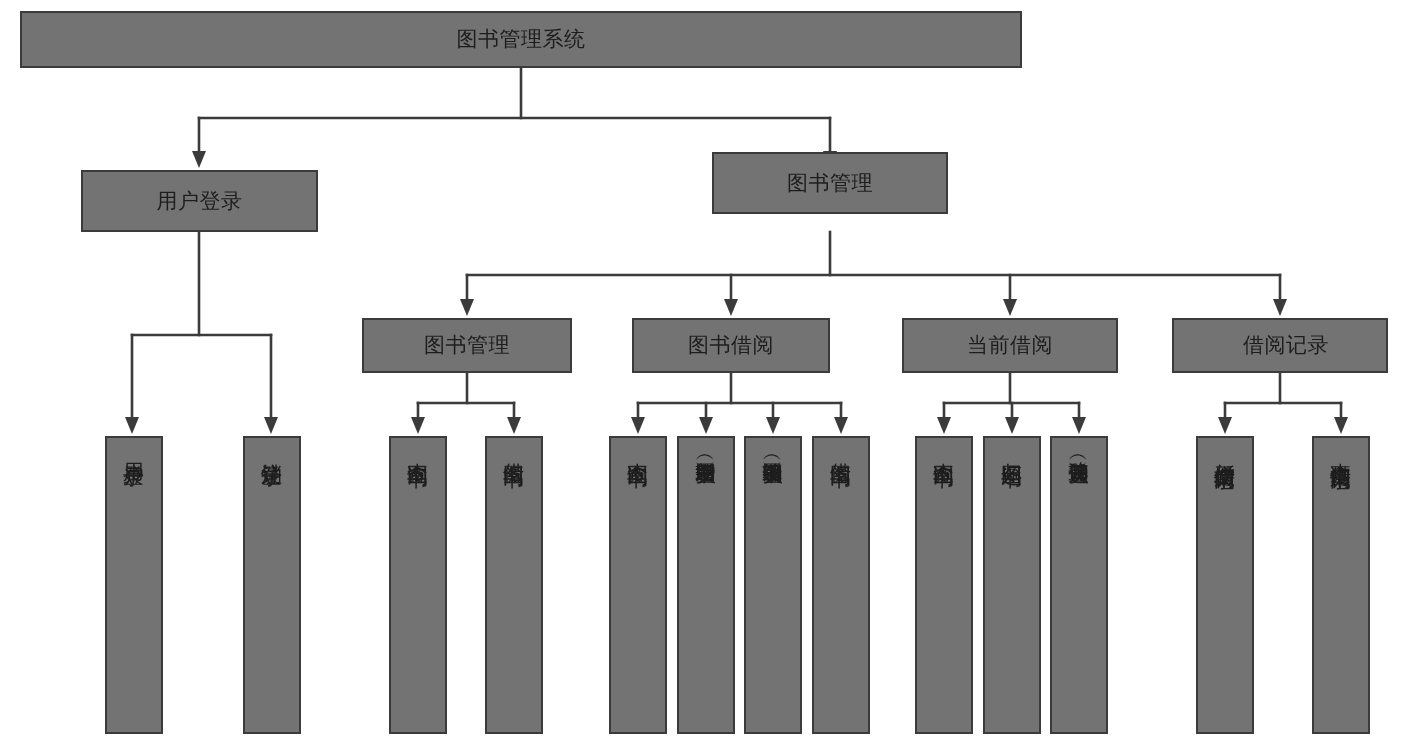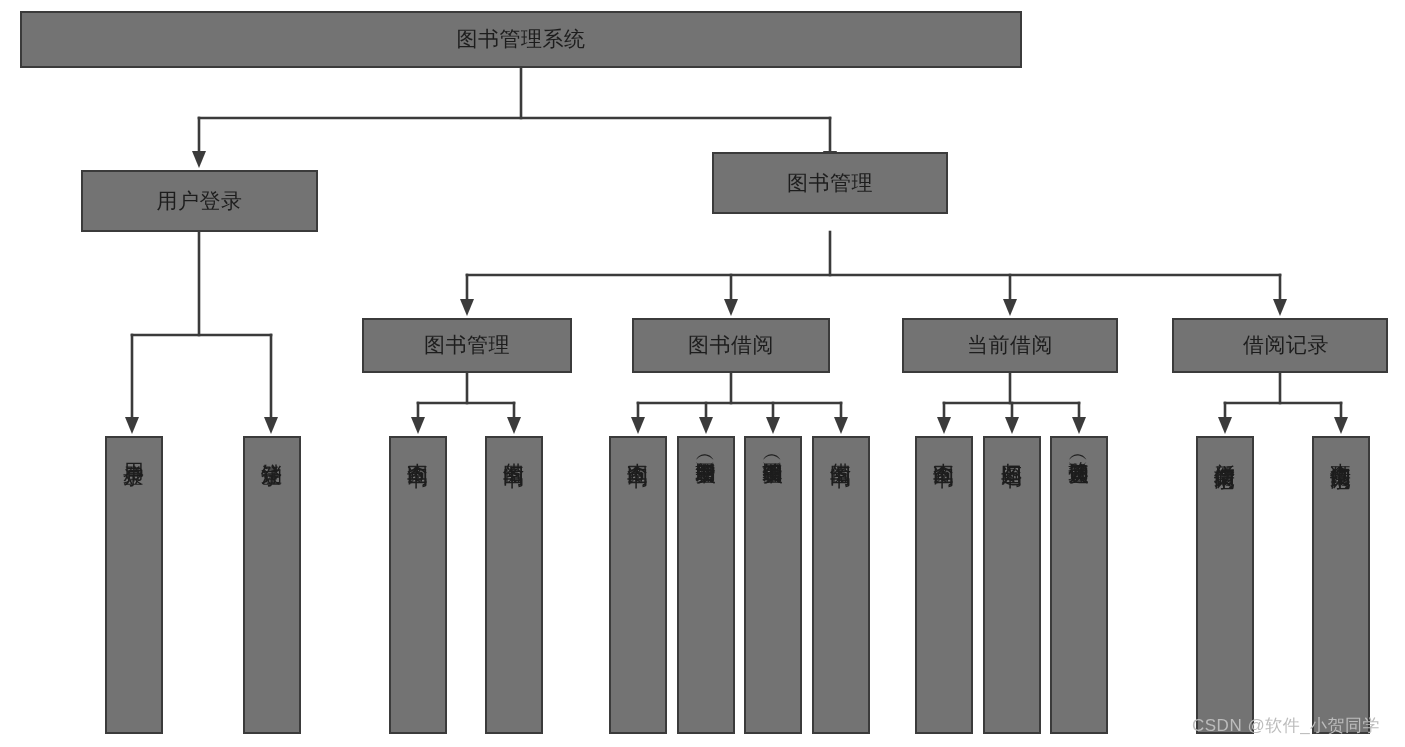--- a/index.html
+++ b/index.html
@@ -180,15 +180,14 @@
         <span class="label">确认归还（管理员）</span>
       </div>
       <div class="node vert" style="left: 1196px; top: 436px; width: 58px; height: 298px;">
         <span class="label">新增借阅记录</span>
       </div>
       <div class="node vert" style="left: 1312px; top: 436px; width: 58px; height: 298px;">
         <span class="label">查询借阅记录</span>
       </div>
     </div>
 
-  <div class="watermark" style="left: 1192px; top: 714px; color: rgb(188, 188, 188);">CSDN @软件_小贺同学</div>
 
 </div>
 
 </body></html>

